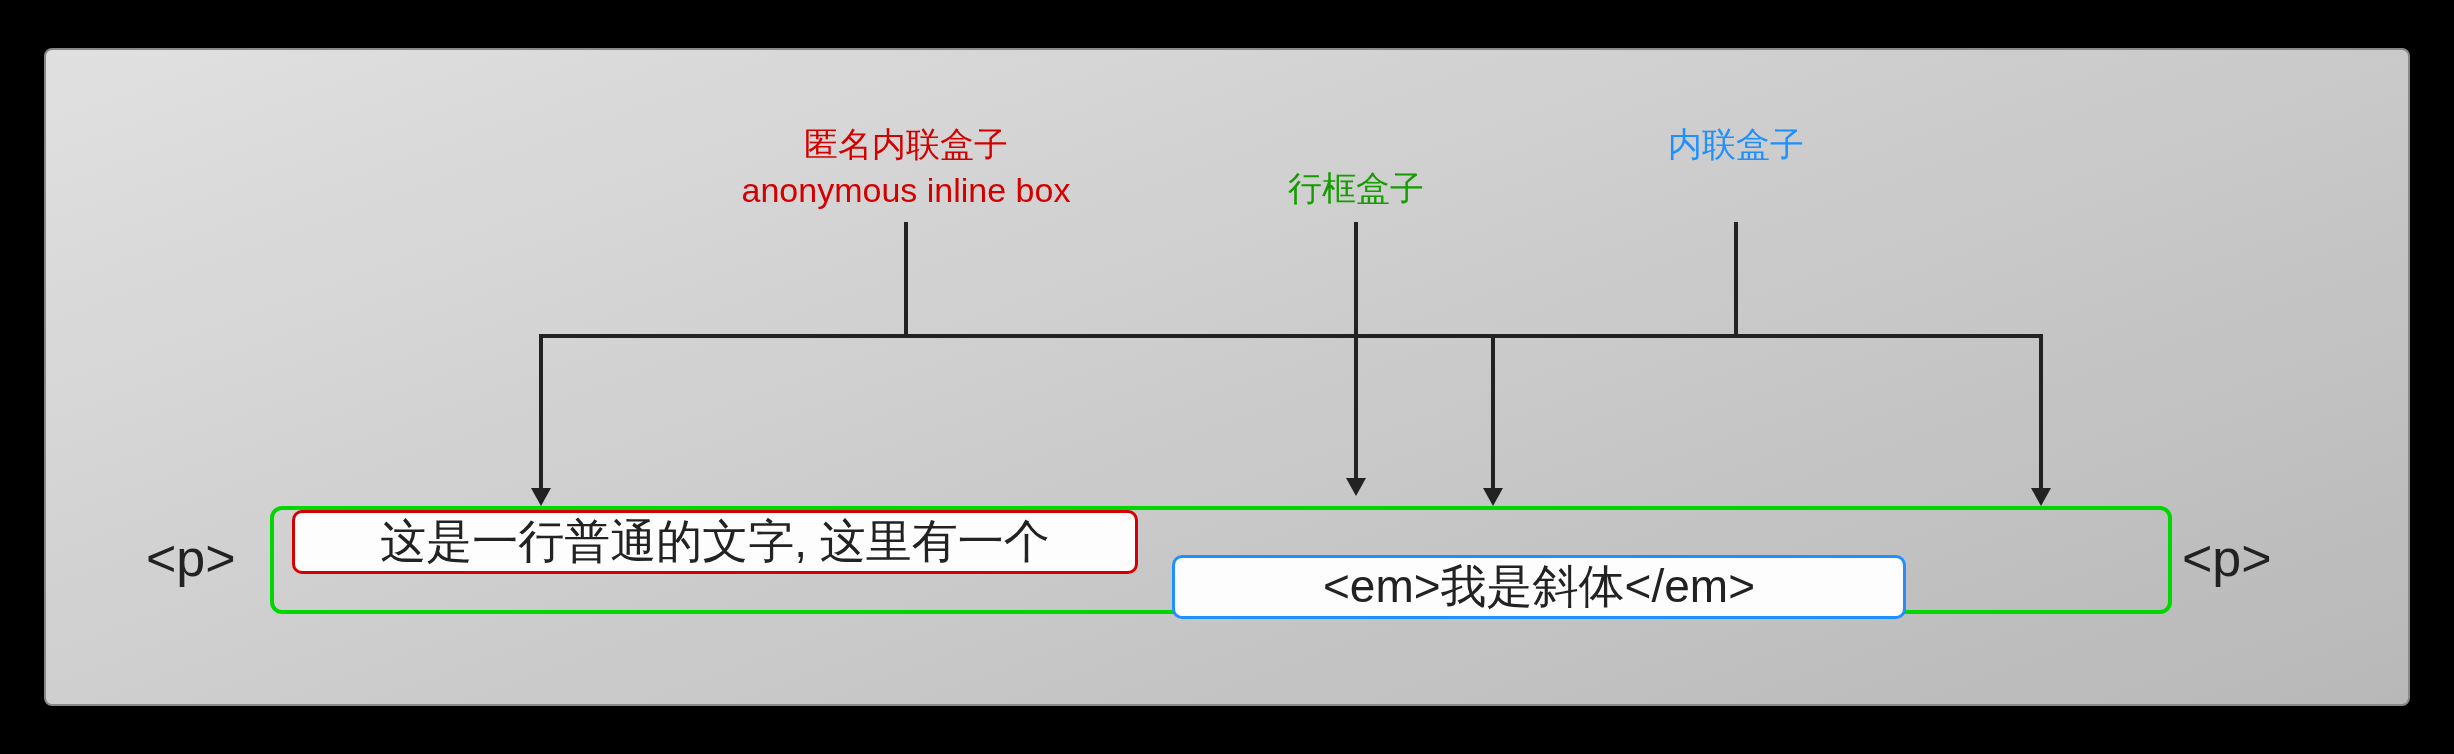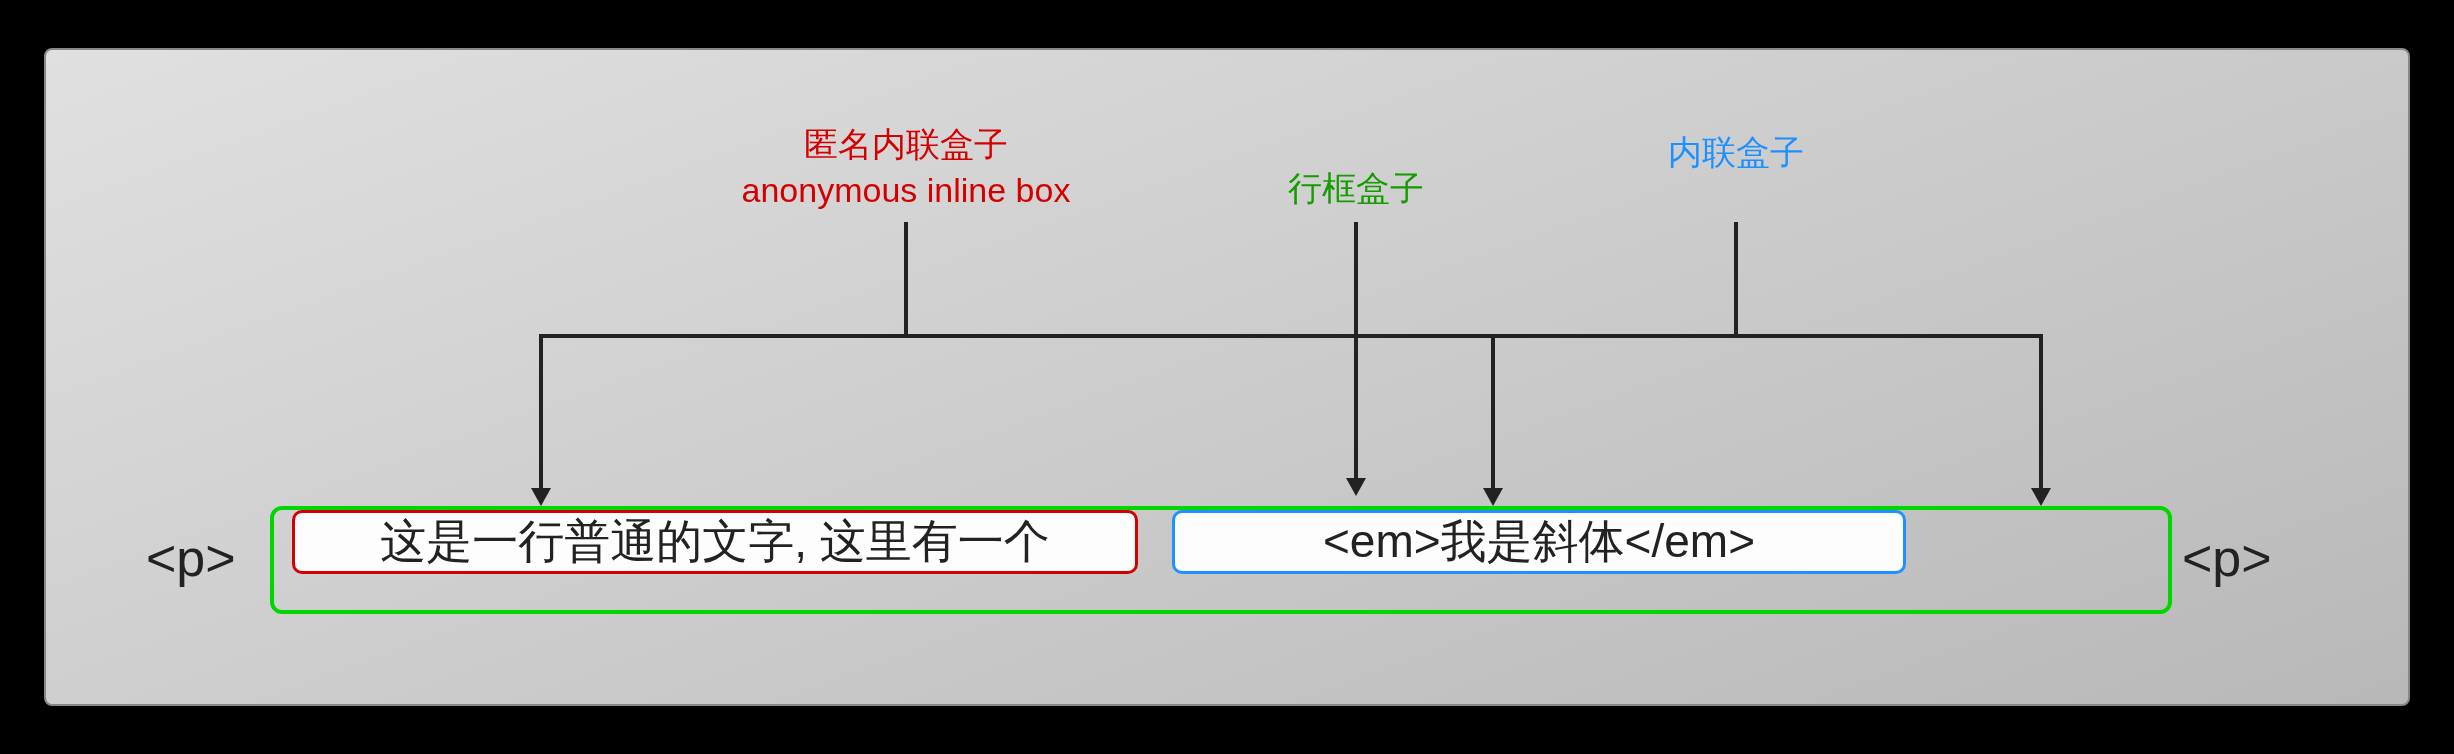--- a/index.html
+++ b/index.html
@@ -22,21 +22,21 @@
   }
   .label-group {
     position: absolute;
     text-align: center;
     font-weight: 400;
     font-size: 34px;
     line-height: 1.35;
   }
   .label-red { color: #d40000; }
   .label-green { color: #159c00; margin-top: 44px; }
-  .label-blue { color: #1e90ff; margin-top: 8px; }
+  .label-blue { color: #1e90ff; }
 
   .arrow-line {
     position: absolute;
     background: #222;
   }
   .arrow-head {
     position: absolute;
     width: 0; height: 0;
     border-left: 10px solid transparent;
     border-right: 10px solid transparent;
@@ -73,21 +73,21 @@
     background: #fdfdfd;
     display: flex;
     align-items: center;
     justify-content: center;
     font-size: 46px;
     color: #222;
     box-sizing: border-box;
     top: 460px;
   }
   .box1 { left: 246px; width: 846px; border-color: #d40000; }
-  .box2 { left: 1126px; width: 734px; border-color: #1e90ff; }
+  .box2 { left: 1126px; width: 734px; border-color: #1e90ff; margin-top: 45px; }
   .box3 { left: 1894px; width: 210px; border-color: #d40000; }
 </style>
 </head>
 <body>
 
 <div class="canvas">
 
   <div class="label-group label-red" style="left:620px; top:72px; width:480px;">
     <div>匿名内联盒子</div>
     <div>anonymous inline box</div>

